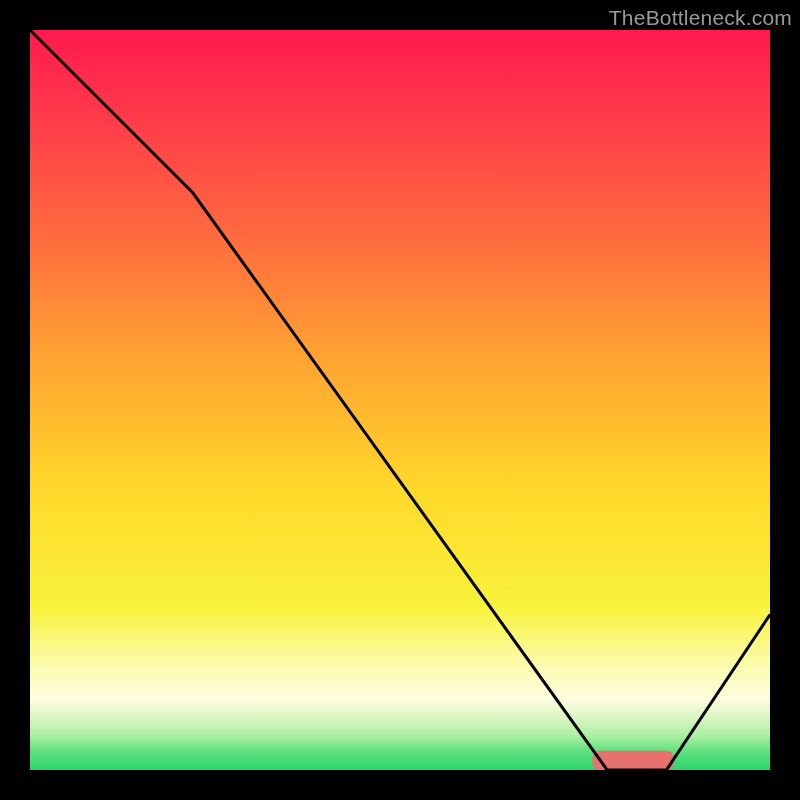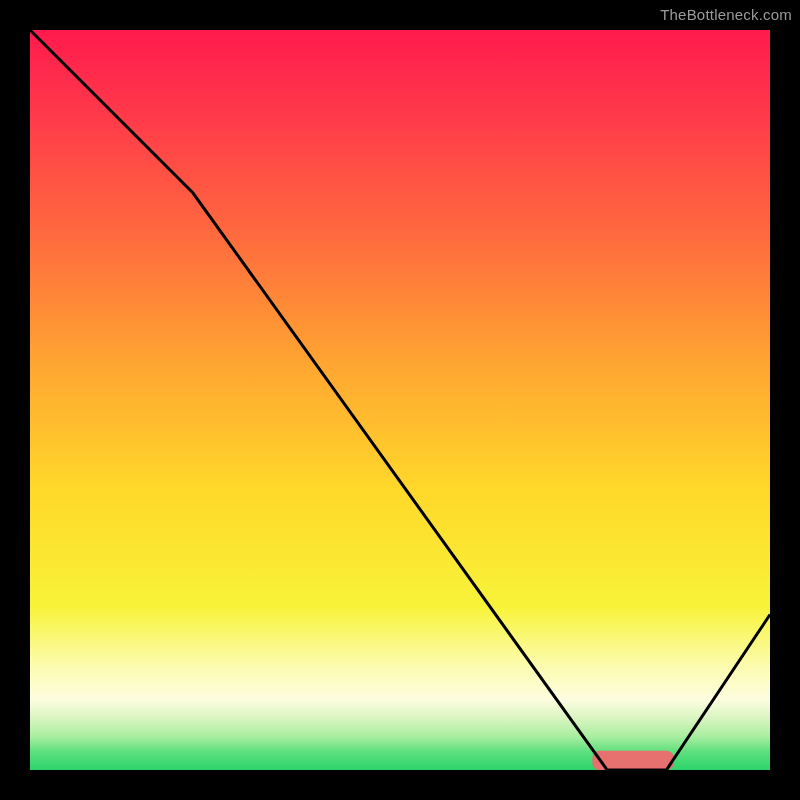--- a/index.html
+++ b/index.html
@@ -28,21 +28,21 @@
   .plot-area svg {
     display: block;
     width: 740px;
     height: 740px;
   }
   .watermark {
     position: absolute;
     top: 6px;
     right: 8px;
     color: #9a9a9a;
-    font-size: 15px;
+    font-size: 21px;
     font-weight: 400;
     letter-spacing: 0.2px;
     user-select: none;
   }
 </style>
 </head>
 <body>
 
 <div class="frame">
 

